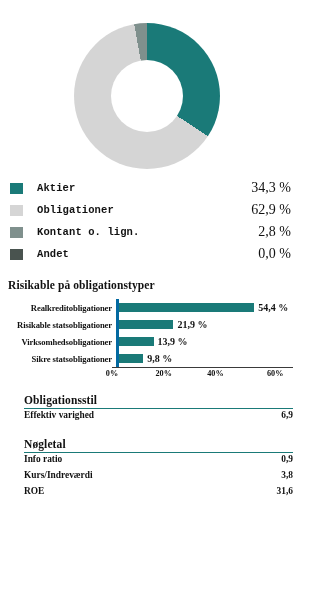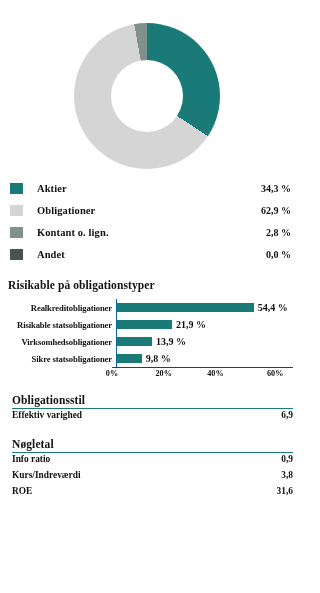--- a/index.html
+++ b/index.html
@@ -58,25 +58,26 @@
     width: 13px;
     height: 11px;
     flex: 0 0 13px;
   }
   .legend-label {
     margin-left: 14px;
     font-size: 10.5px;
     font-weight: bold;
     letter-spacing: 0.1px;
     white-space: nowrap;
+    font-family: Liberation Mono, monospace;
   }
   .legend-value {
     margin-left: auto;
-    font-size: 10px;
-    font-weight: bold;
+    font-size: 14px;
+    font-weight: normal;
     white-space: nowrap;
   }
 
   
   .bar-section {
     margin-top: 14px;
     padding: 0 8px 0 8px;
   }
   .section-title {
     font-size: 11.5px;
@@ -99,21 +100,21 @@
     font-size: 8.6px;
     font-weight: bold;
     padding-right: 4px;
     white-space: nowrap;
     letter-spacing: -0.1px;
   }
   .bar-track {
     flex: 1 1 auto;
     position: relative;
     height: 17px;
-    border-left: 1px solid #0369a1;
+    border-left: 3px solid #0369a1;
     display: flex;
     align-items: center;
   }
   .bar-fill {
     height: 9px;
     background: #1a7a78;
   }
   .bar-val {
     font-size: 10px;
     font-weight: bold;
@@ -134,21 +135,21 @@
     position: absolute;
     top: 1px;
     font-size: 8.2px;
     font-weight: bold;
     transform: translateX(-50%);
     white-space: nowrap;
   }
 
   
   .kv-section {
-    padding: 0 8px 0 12px;
+    padding: 0 8px 0 24px;
     margin-top: 12px;
   }
   .kv-title {
     font-size: 11.5px;
     font-weight: bold;
     letter-spacing: 0.1px;
     margin-bottom: 2px;
   }
   .kv-rule {
     height: 1px;

